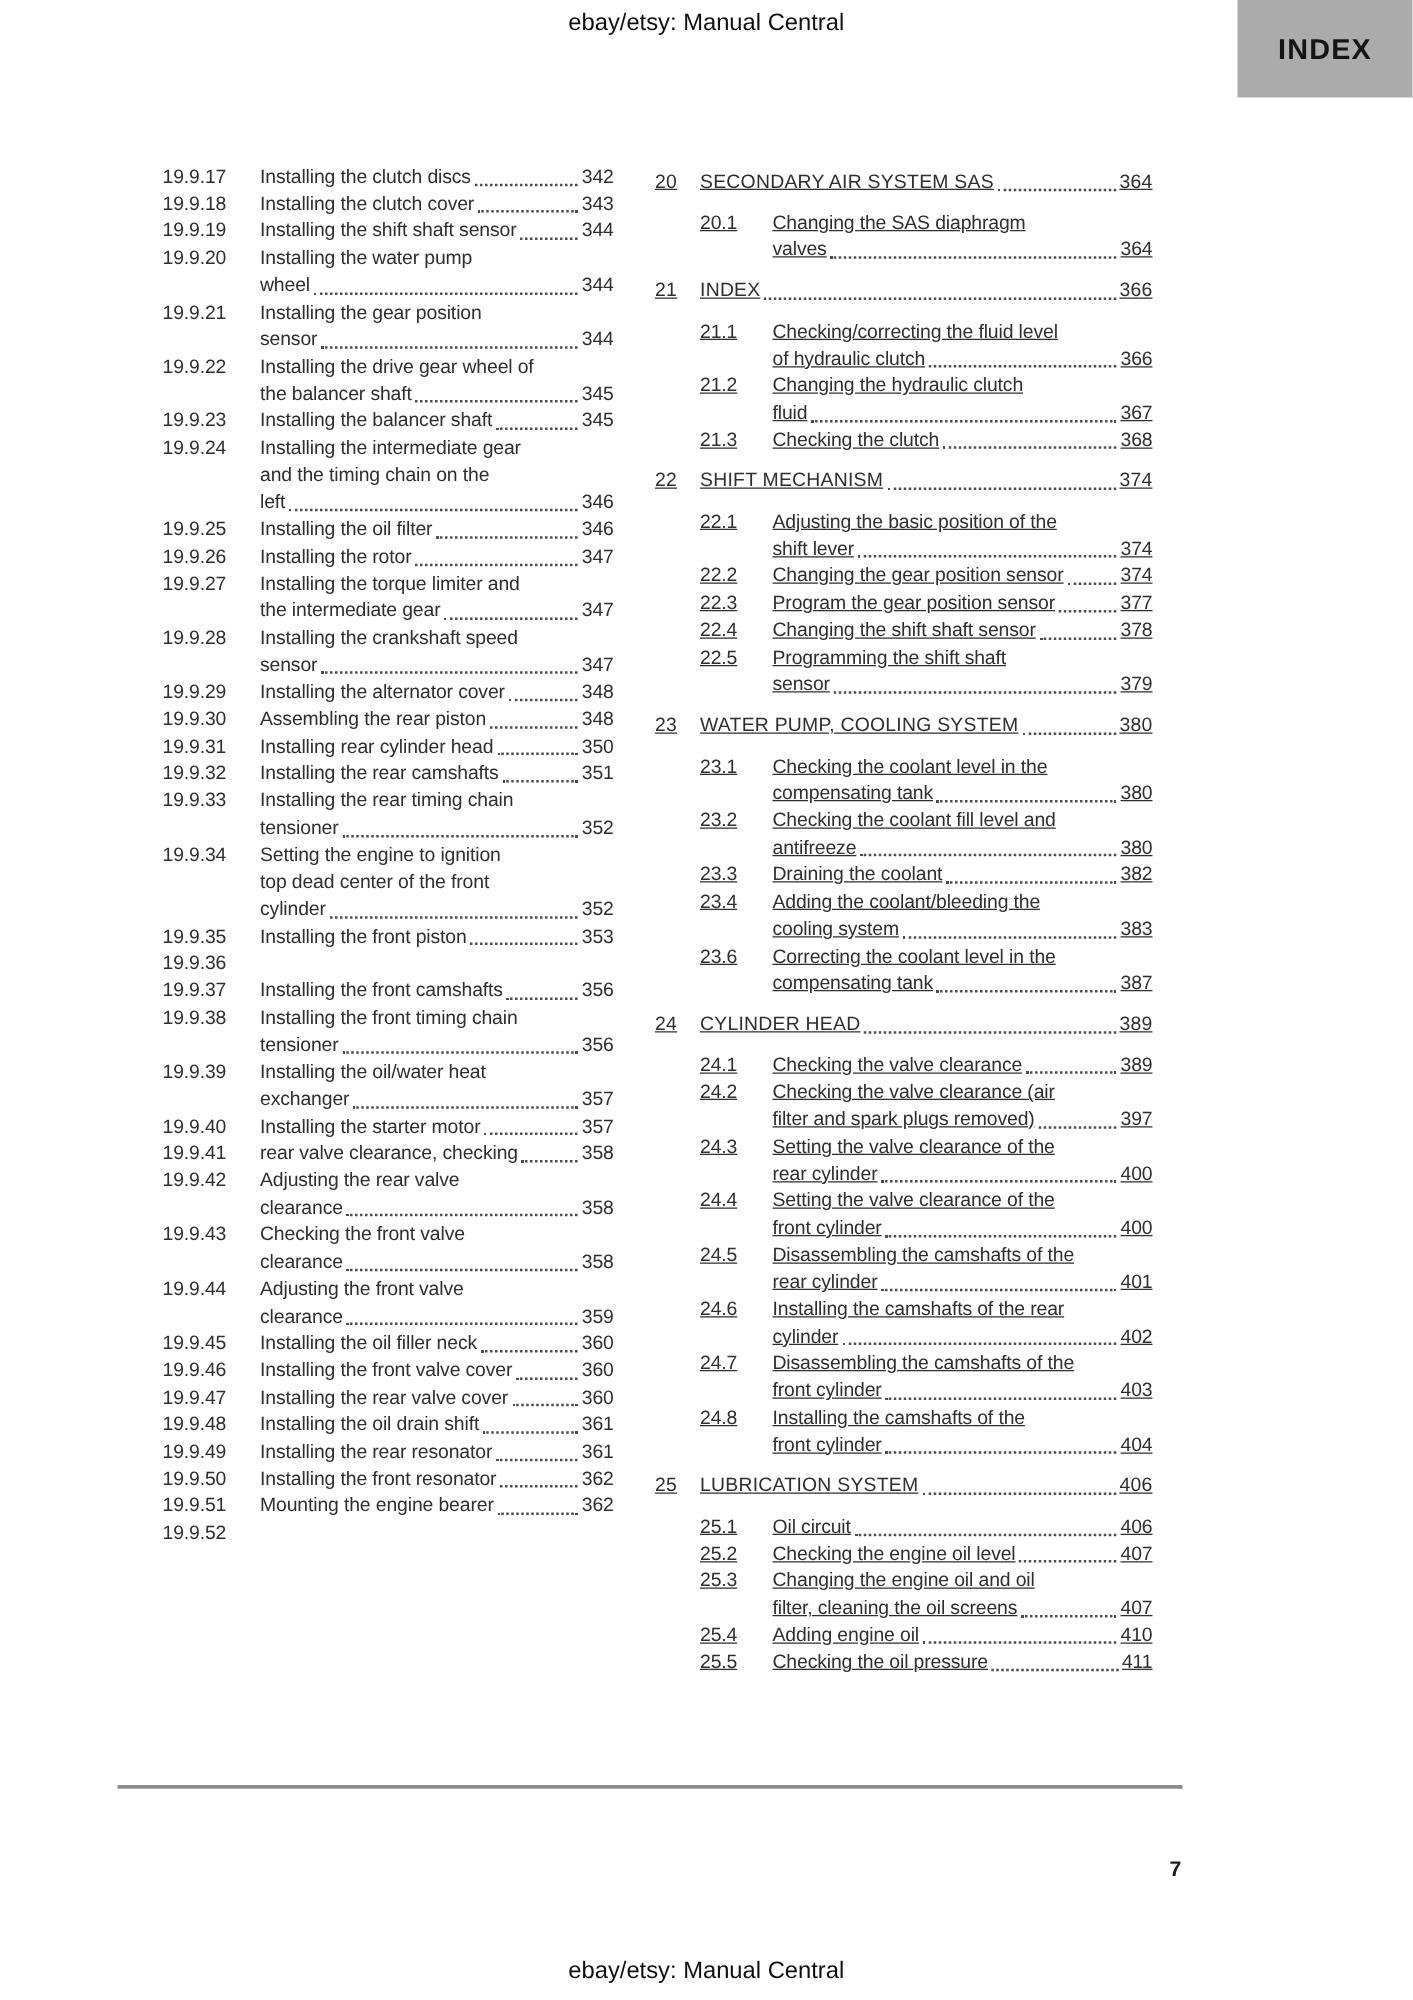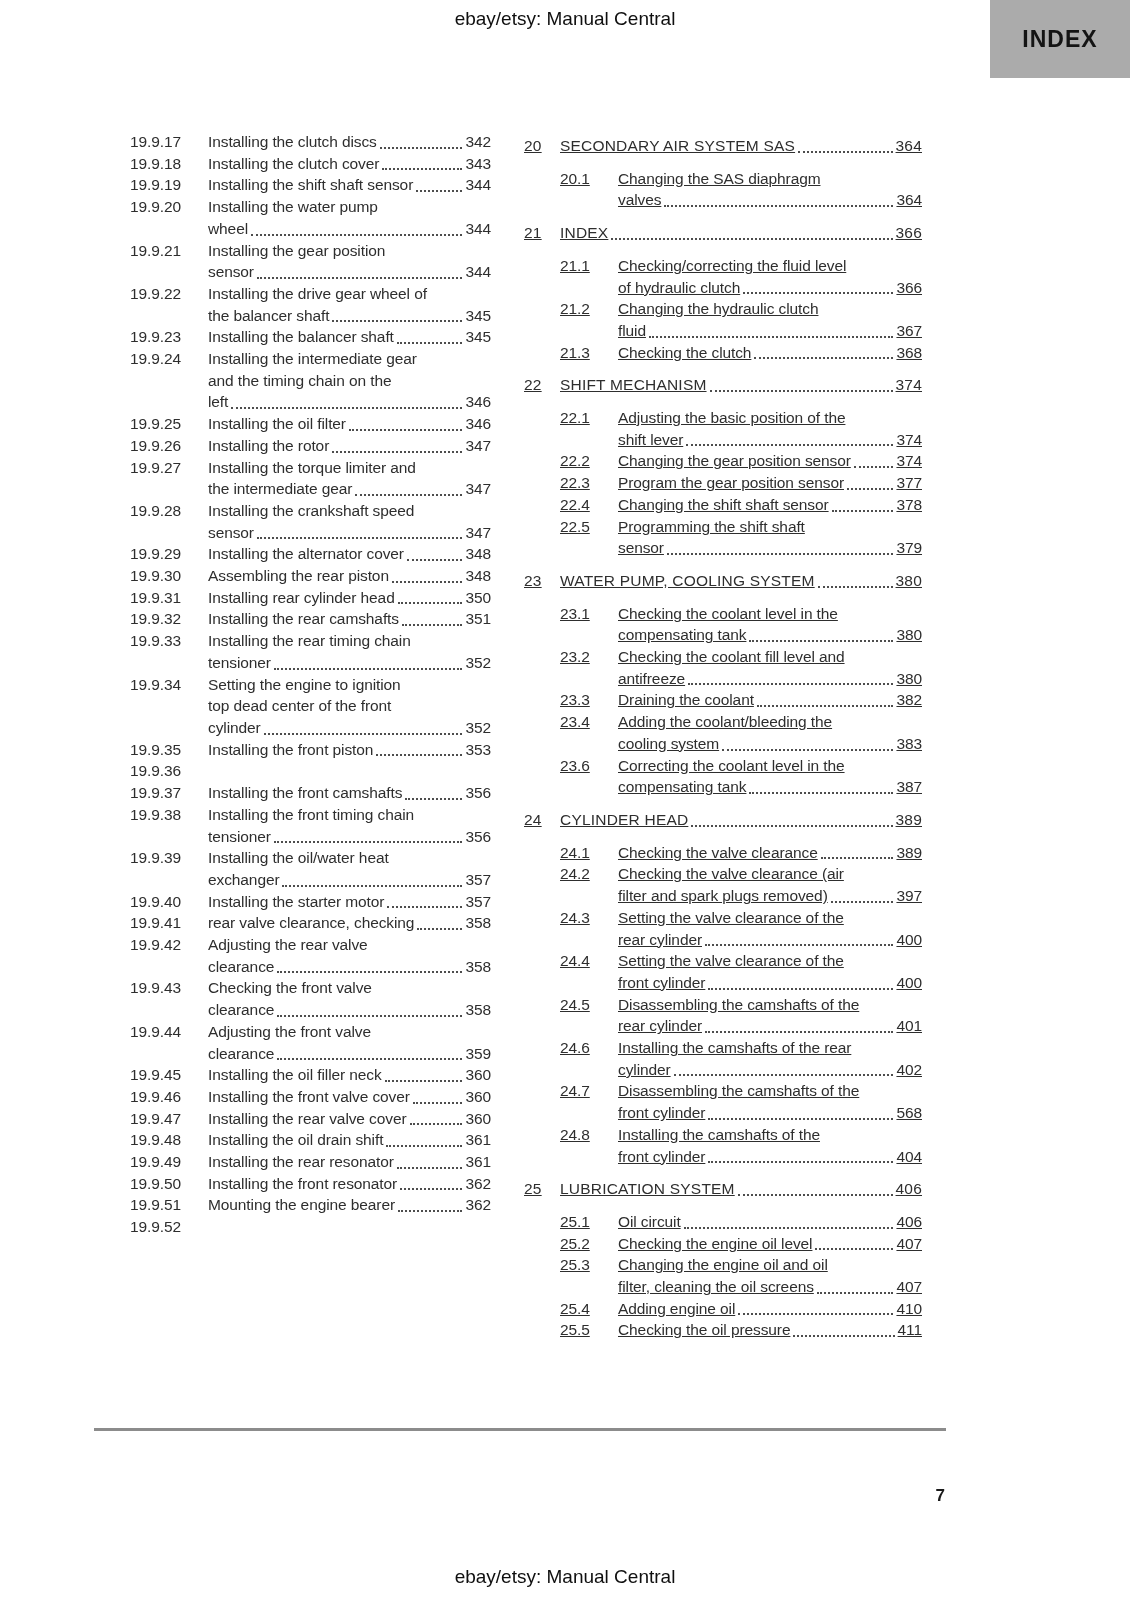--- a/index.html
+++ b/index.html
@@ -780,21 +780,21 @@
               </div>
             </div>
           </div>
           <div class="sub">
             <span class="num">24.7</span>
             <div class="body">
               <div class="tline-wrap">Disassembling the camshafts of the</div>
               <div class="tline">
                 <span class="ttext">front cylinder</span>
                 <span class="dots"></span>
-                <span class="pg">568</span>
+                <span class="pg">403</span>
               </div>
             </div>
           </div>
           <div class="sub">
             <span class="num">24.8</span>
             <div class="body">
               <div class="tline-wrap">Installing the camshafts of the</div>
               <div class="tline">
                 <span class="ttext">front cylinder</span>
                 <span class="dots"></span>

